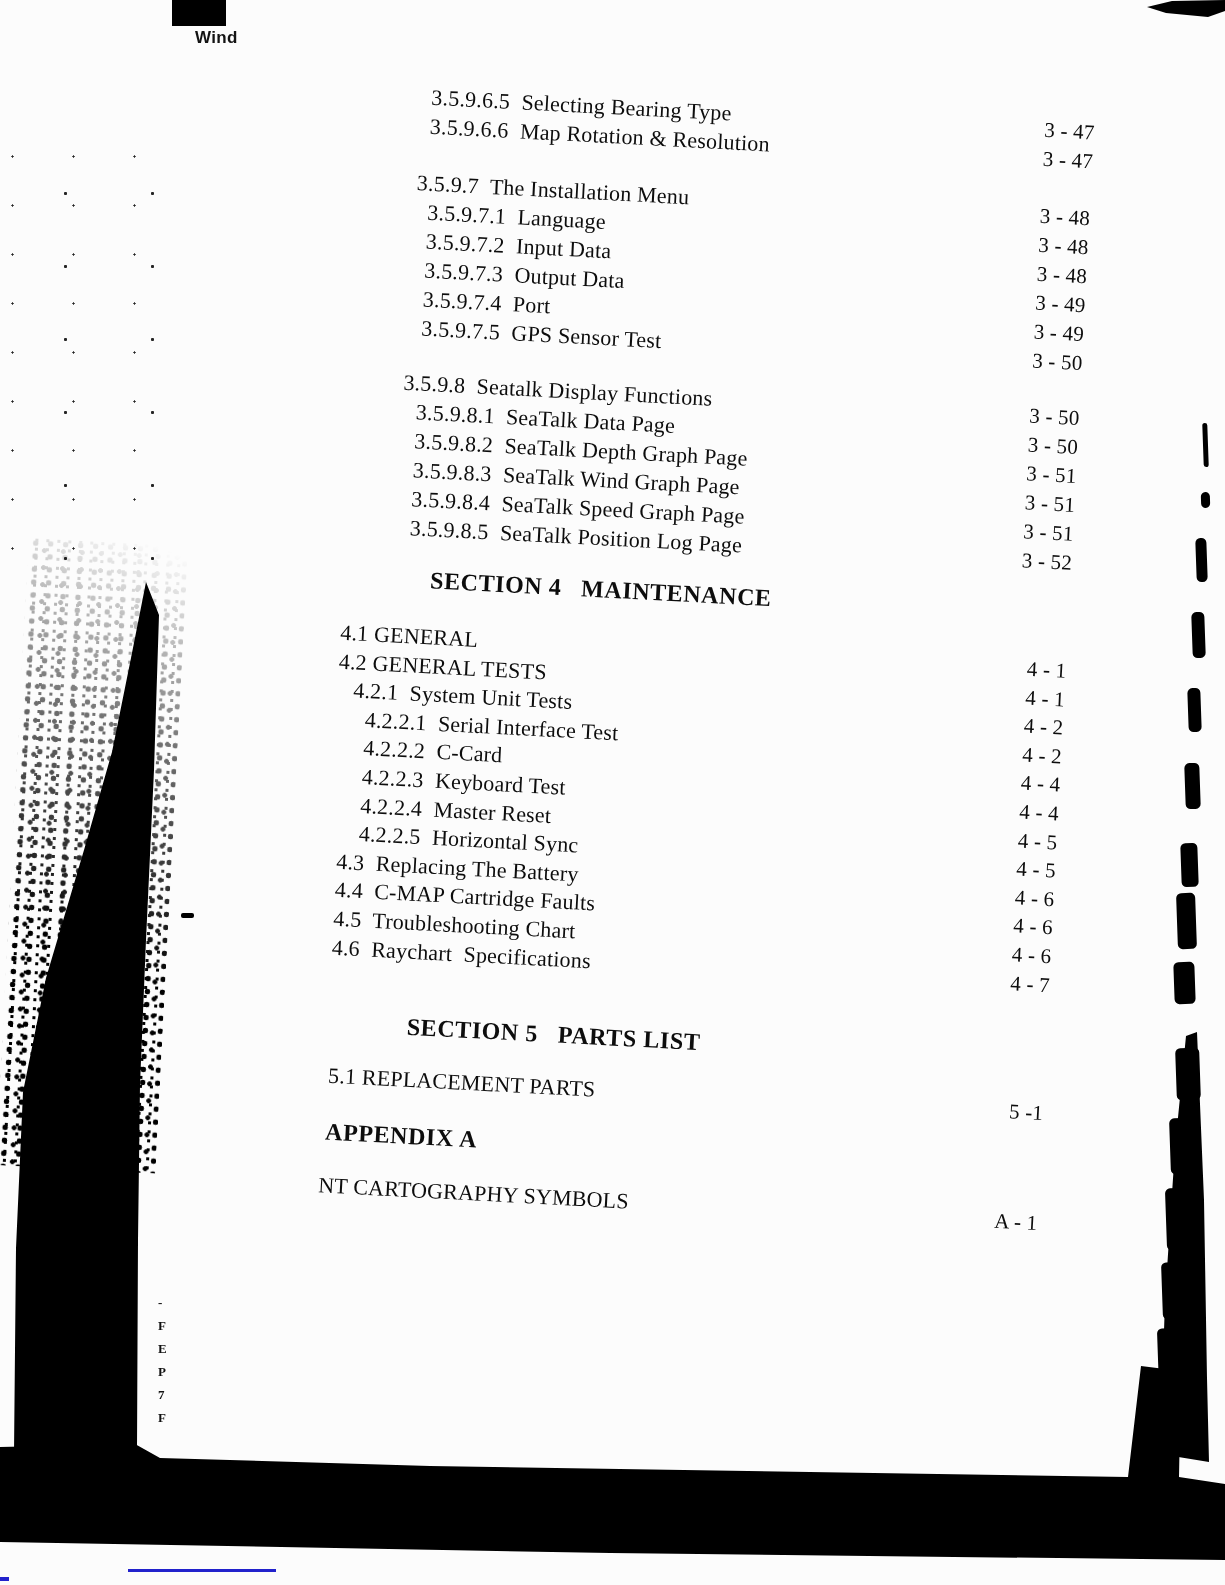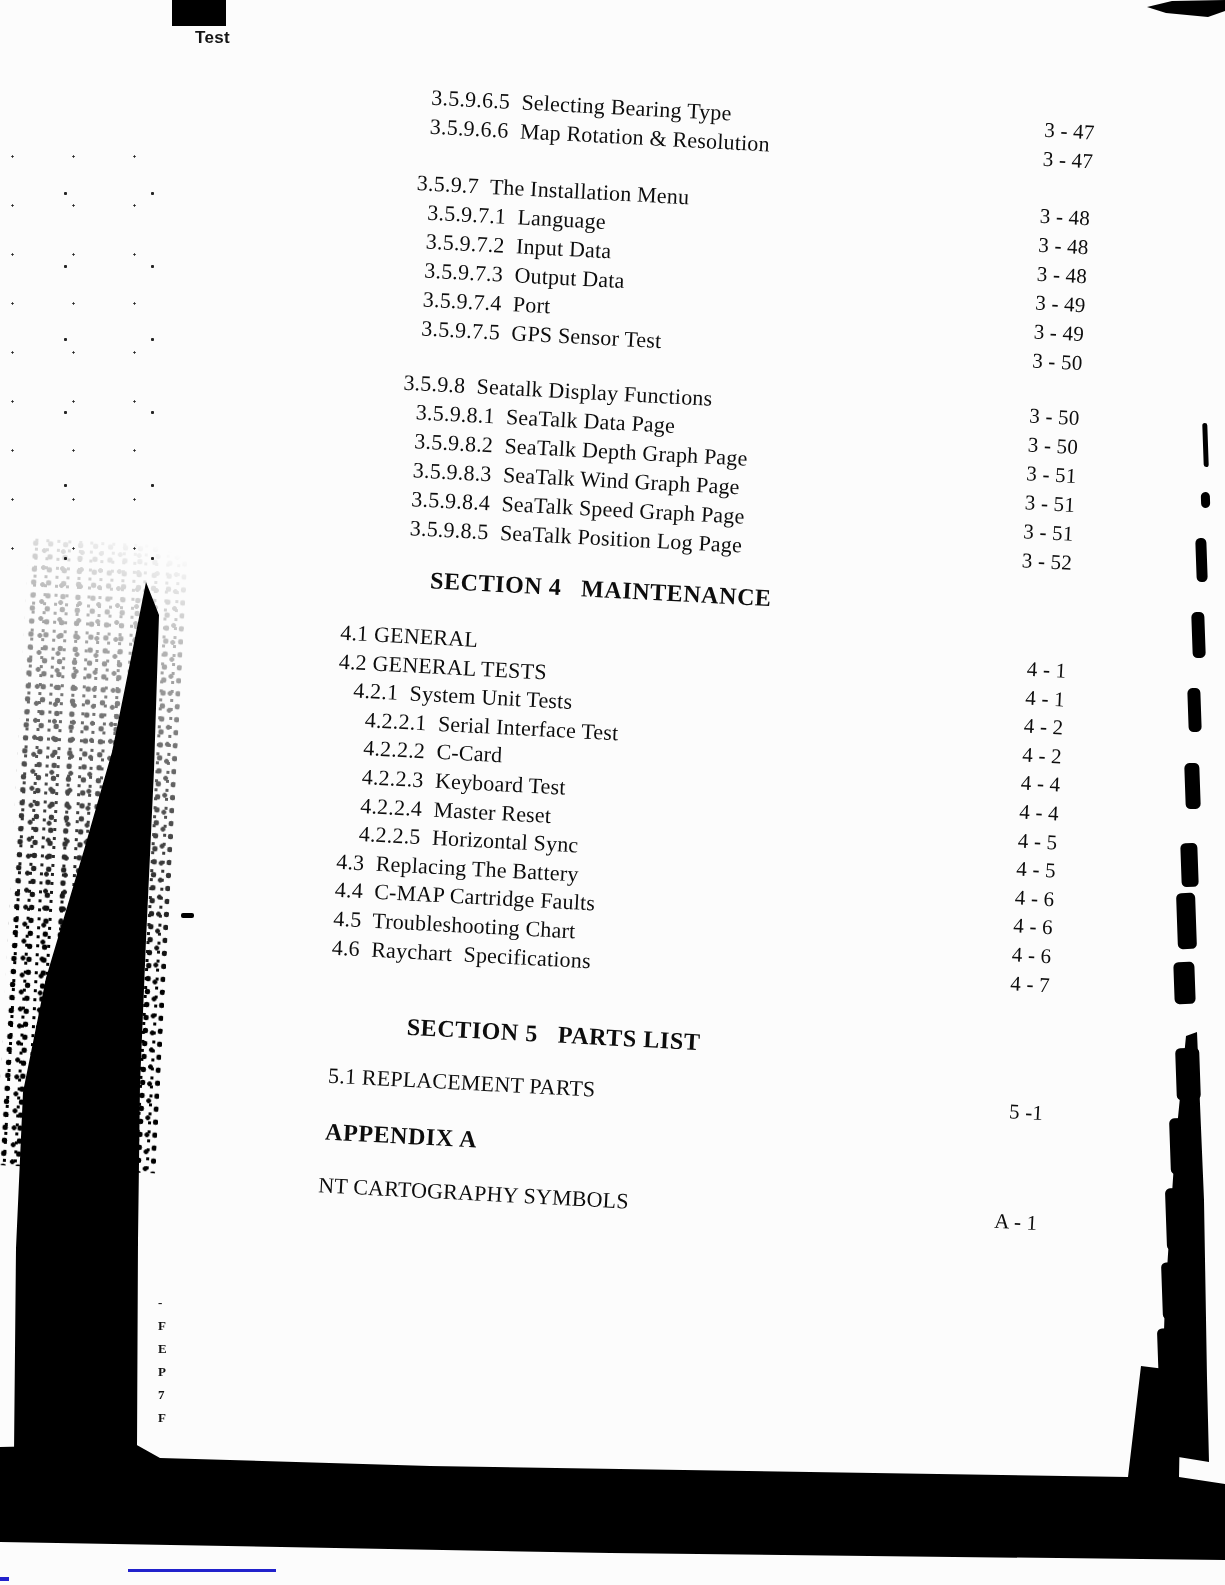--- a/index.html
+++ b/index.html
@@ -62,21 +62,21 @@
   .dashmark{left:181px;top:913px;width:13px;height:5px;background:#000;border-radius:2px;}
   .blueline{left:128px;top:1569px;width:148px;height:3px;background:#2222cc;}
   .bluespeck{left:0;top:1577px;width:9px;height:4px;background:#2222cc;}
 </style>
 </head>
 <body>
 
 <div class="page">
 
   <div class="art blackbox"></div>
-  <div class="art hdrfrag">Test</div>
+  <div class="art hdrfrag">Wind</div>
   <div class="art corner"></div>
   <div class="art specks"></div>
   <div class="art spinenoise"></div>
   <div class="art spinesolid"></div>
   <div class="art bottomband"></div>
   <div class="art rightstrip"></div>
   <div class="art dashmark"></div>
   <div class="art spineletters">-
 F
 E

